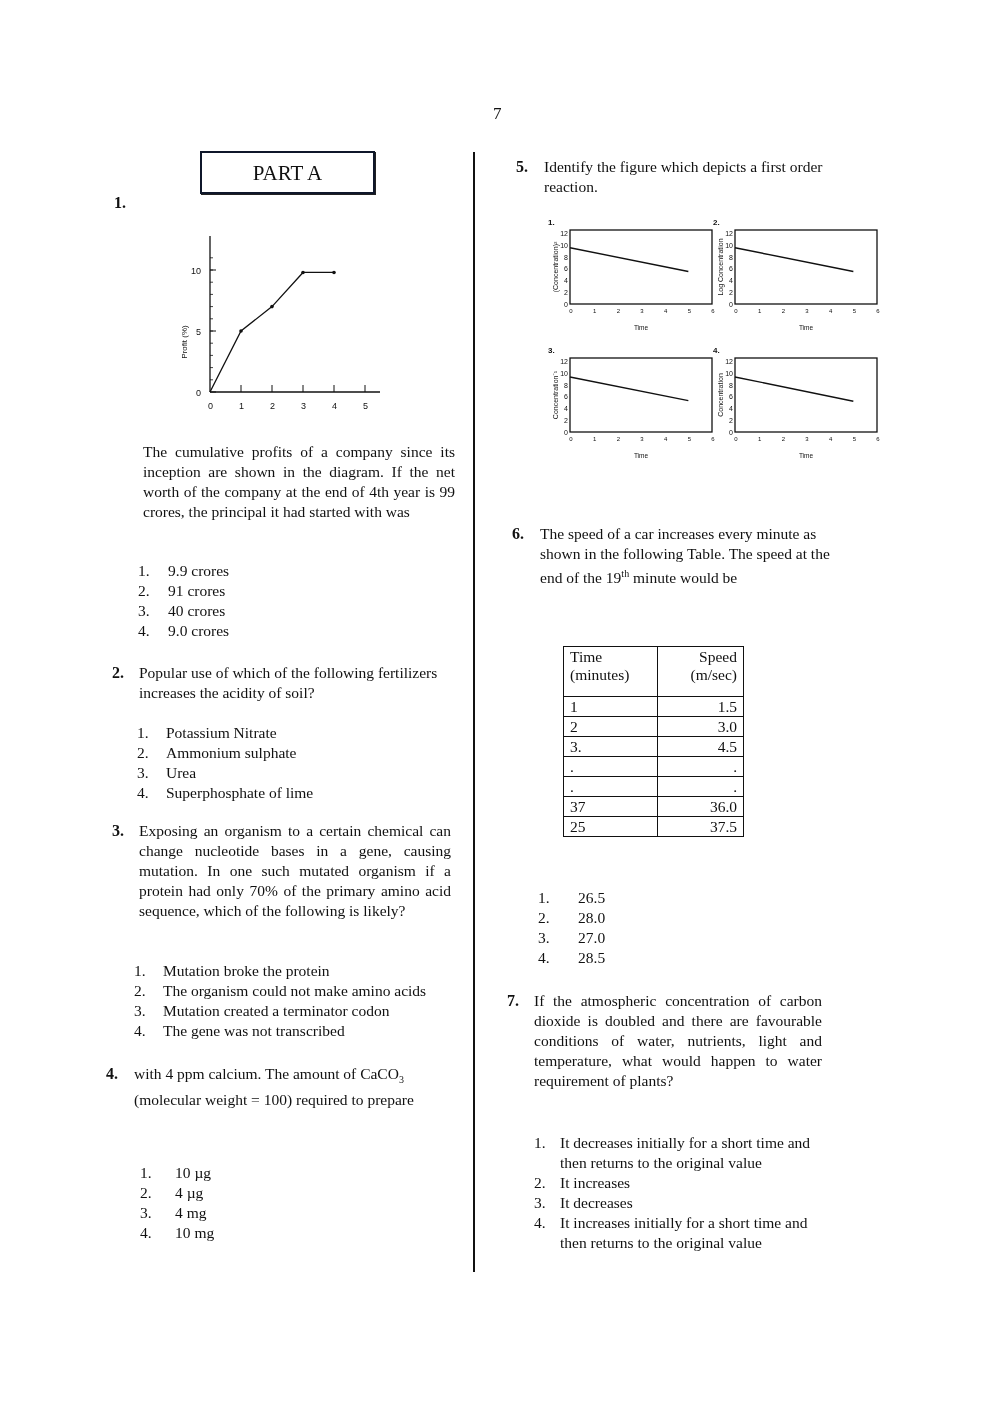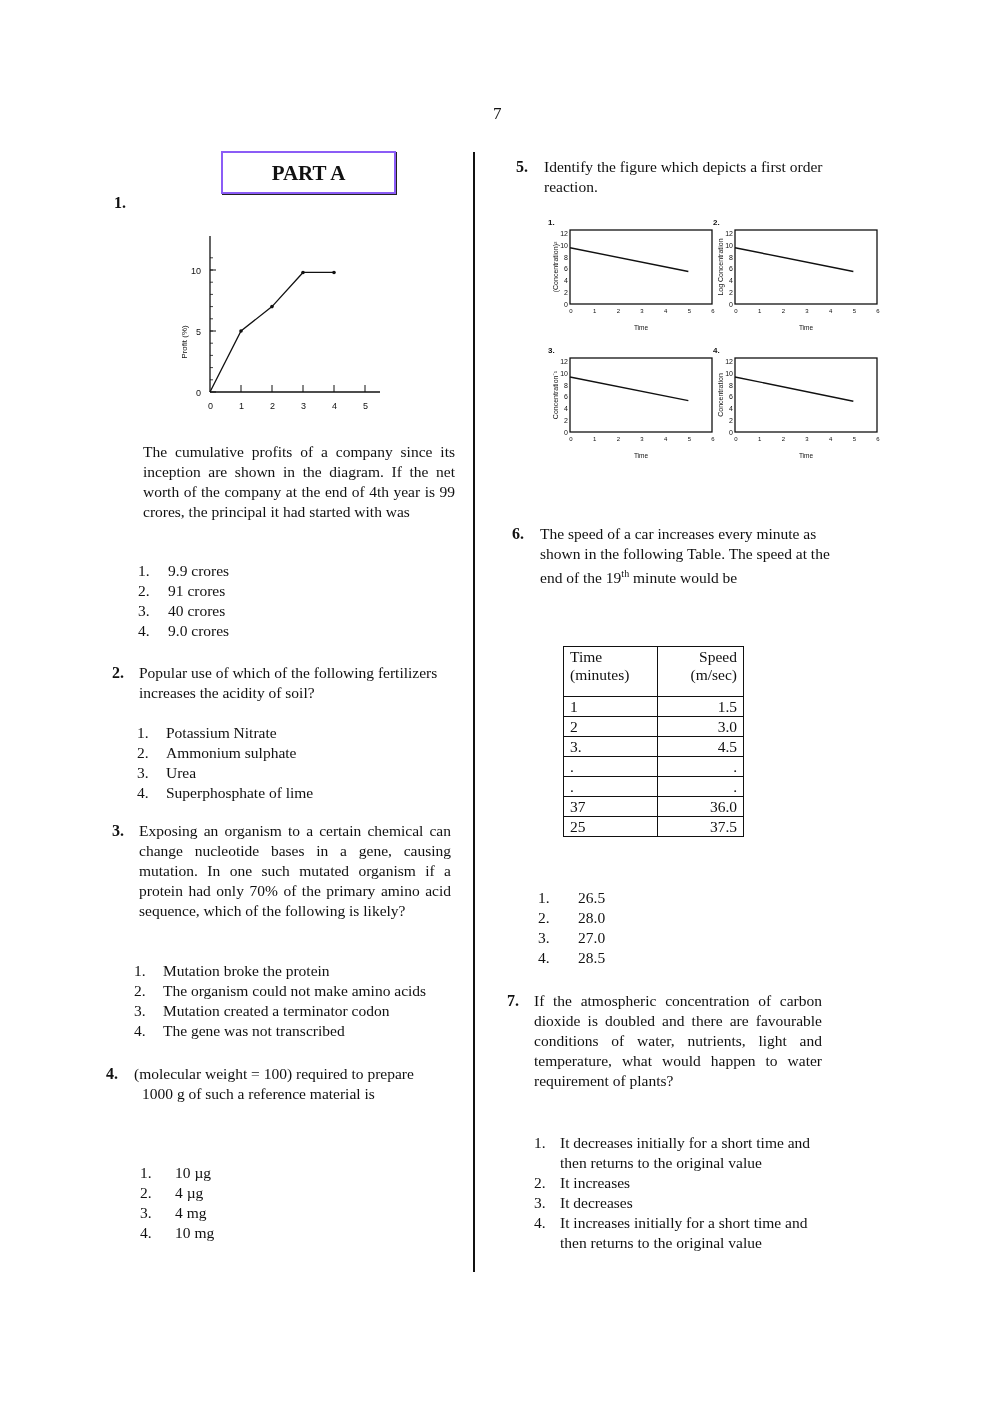--- a/index.html
+++ b/index.html
@@ -1,21 +1,21 @@
 <!DOCTYPE html>
 <html><head>
 <meta charset="utf-8">
 <style>
   * { box-sizing: border-box; margin: 0; padding: 0; }
   html, body { width: 992px; height: 1403px; background: #ffffff; }
   body { position: relative; font-family: "Liberation Serif", serif; color: #111; font-size: 15.5px; line-height: 20px; overflow: hidden; }
   .abs { position: absolute; }
   .page-num { left: 493px; top: 104px; font-size: 17px; }
   .divider { left: 473px; top: 152px; width: 2px; height: 1120px; background: #111; }
-  .part-box { left: 221px; top: 151px; width: 175px; height: 43px; border: 2px solid #8b5cf6; box-shadow: 1px 1px 0 #222; text-align: center; font-weight: bold; font-size: 21px; line-height: 40px; }
+  .part-box { left: 200px; top: 151px; width: 175px; height: 43px; border: 2px solid #0f172a; box-shadow: 1px 1px 0 #222; text-align: center; font-weight: normal; font-size: 21px; line-height: 40px; }
   .qnum { font-weight: bold; font-size: 16px; }
   .qtext { text-align: justify; }
   .opt { display: flex; height: 20px; }
   .opt .n { width: 26px; }
   .chart-svg text { font-family: "Liberation Sans", sans-serif; fill: #111; }
   table.speed { border-collapse: collapse; font-size: 15.5px; }
   table.speed td { border: 1.5px solid #111; padding: 0 6px; height: 20px; line-height: 18px; }
   table.speed td.r { text-align: right; }
   table.speed tr.head td { height: 50px; vertical-align: top; padding-top: 1px; }
 </style>
@@ -122,22 +122,22 @@
       <span>Mutation created a terminator codon</span>
     </div>
     <div class="opt">
       <span class="n" style="width: 29px; flex: 0 0 29px;">4.</span>
       <span>The gene was not transcribed</span>
     </div>
   </div>
 
 <div class="abs qnum" style="left:106px; top:1064px;">4.</div>
 <div class="abs" style="left:134px; top:1064px; width:330px;">
+  <div><span>with 4 ppm calcium.  The amount of CaCO</span><sub style="font-size:10px;">3</sub></div>
   <div>(molecular weight = 100) required to prepare</div>
-  <div style="padding-left:8px;">1000 g of such a reference material is</div>
 </div>
 <div class="abs" style="left:140px; top:1163px;" id="q4-opts">
     <div class="opt">
       <span class="n" style="width: 35px; flex: 0 0 35px;">1.</span>
       <span>10 µg</span>
     </div>
     <div class="opt">
       <span class="n" style="width: 35px; flex: 0 0 35px;">2.</span>
       <span>4 µg</span>
     </div>

